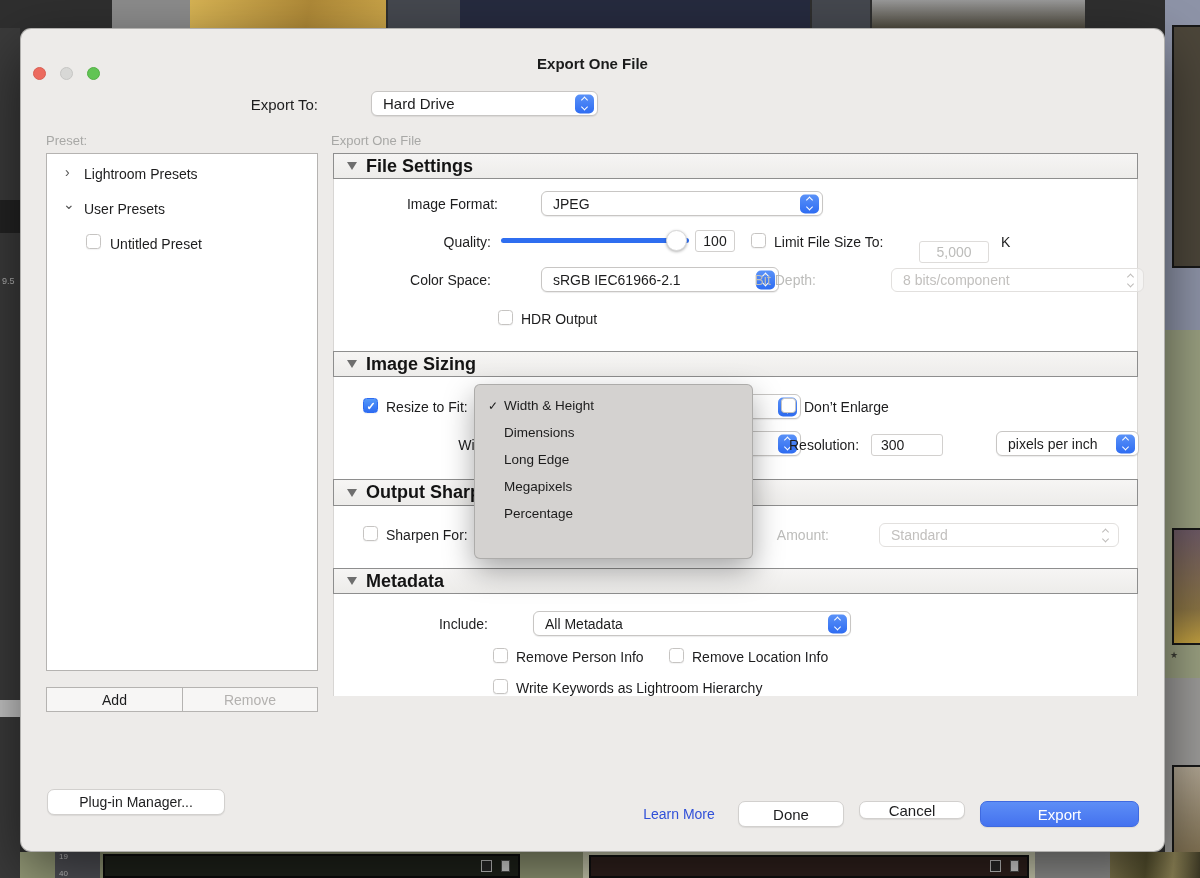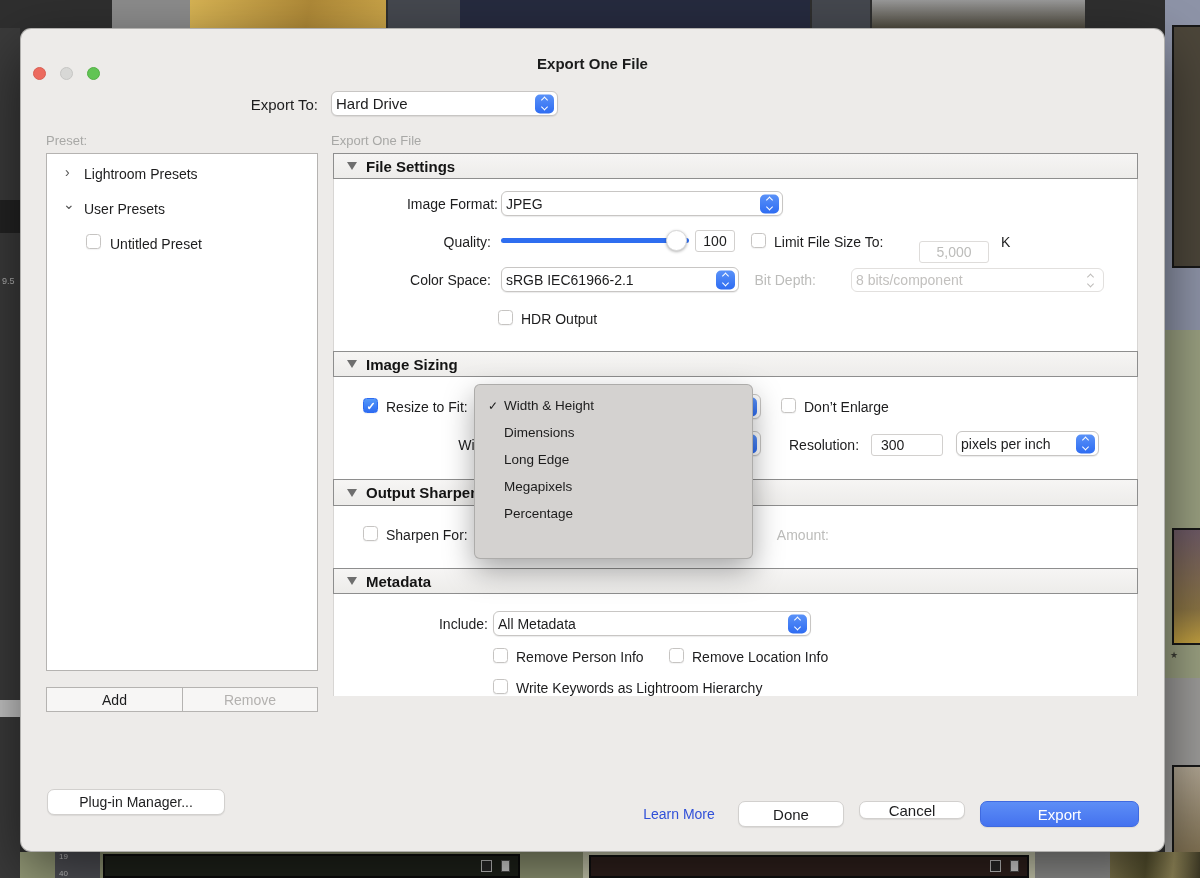--- a/index.html
+++ b/index.html
@@ -20,21 +20,21 @@
   .light { position:absolute; top:38px; width:13px; height:13px; border-radius:50%; }
 
   .lbl { position:absolute; font-size:14px; color:#1d1d1e; white-space:nowrap; }
   .lbl.right { text-align:right; }
   .lbl.gray { color:#a8a8a6; font-size:13px; }
   .lbl.disabled { color:#bcbcba; }
 
   
   .dd { position:absolute; background:#ffffff; border:1px solid #c8c6c4; border-radius:6px;
     box-shadow:0 1px 1px rgba(0,0,0,0.08); font-size:14px; color:#1d1d1e;
-    display:flex; align-items:center; padding-left:4px; }
+    display:flex; align-items:center; padding-left:11px;margin-left:40px; }
   .dd .stepper { position:absolute; right:3px; top:50%; transform:translateY(-50%);
     width:19px; height:19px; border-radius:5px;
     background:linear-gradient(#5a92f8,#2e6cf2); display:flex; flex-direction:column;
     align-items:center; justify-content:center; gap:2px; }
   .chev { width:5px; height:5px; border:solid #fff; border-width:0 1.6px 1.6px 0; }
   .chev.up { transform:rotate(-135deg); margin-top:2px; }
   .chev.down { transform:rotate(45deg); margin-bottom:2px; }
   .dd.disabled { background:rgba(255,255,255,0.45); border-color:#e2e0de; color:#c2c0be;
     box-shadow:none; }
   .dd.disabled .stepper { background:none; }
@@ -50,21 +50,21 @@
     border-radius:3.5px; box-shadow:0 1px 1px rgba(0,0,0,0.05); }
   .cb.checked { background:linear-gradient(#559af9,#2e6cf2); border-color:#2e6cf2; }
   .cb.checked::after { content:"\2713"; position:absolute; left:2.5px; top:0.5px; color:#fff;
     font-size:11px; font-weight:bold; }
 
   
   .sec-hdr { position:absolute; left:312px; width:805px; background:linear-gradient(#f6f5f4,#edecea);
     border:1px solid #8e8e8e; display:flex; align-items:center; padding-left:13px; gap:9px; }
   .tri { width:0; height:0; border-left:5.5px solid transparent; border-right:5.5px solid transparent;
     border-top:8px solid #6e6e6e; }
-  .sec-title { font-size:15px; font-weight:bold; color:#141414; }
+  .sec-title { font-size:18px; font-weight:bold; color:#141414; }
 
   
   .btn { position:absolute; background:#ffffff; border:1px solid #d2d0ce; border-radius:7px;
     font-size:14px; color:#1d1d1e; display:flex; align-items:center; justify-content:center;
     box-shadow:0 1px 1px rgba(0,0,0,0.08); }
   .btn.primary { background:linear-gradient(#5d8ef6,#4472ef); border-color:#3f6ae0; color:#fff; }
   .btn.flat-left { border-radius:0; background:#f7f6f5; border:1px solid #b5b3b1; box-shadow:none;margin-top:16px; }
   .btn.disabled { color:#b3b1af; }
 
   
@@ -242,20 +242,27 @@
         </span>
     </div>
 
     <div class="sec-hdr" style="top:450px;height:27px;">
       <span class="tri"></span>
       <span class="sec-title">Output Sharpening</span>
     </div>
     <span class="cb" style="left:342px;top:497px;"></span>
     <div class="lbl" style="left:365px;top:498px;">Sharpen For:</div>
     <div class="lbl right disabled" style="left:708px;top:498px;width:100px;">Amount:</div>
+    <div class="dd disabled" style="left:818px;top:494px;width:240px;height:24px;">
+      <span>Standard</span>
+      <span class="stepper">
+          <span class="chev up"></span>
+          <span class="chev down"></span>
+        </span>
+    </div>
 
     <div class="sec-hdr" style="top:539px;height:26px;">
       <span class="tri"></span>
       <span class="sec-title">Metadata</span>
     </div>
     <div class="lbl right" style="left:317px;top:587px;width:150px;">Include:</div>
     <div class="dd" style="left:472px;top:582px;width:318px;height:25px;">
       <span>All Metadata</span>
       <span class="stepper">
           <span class="chev up"></span>

